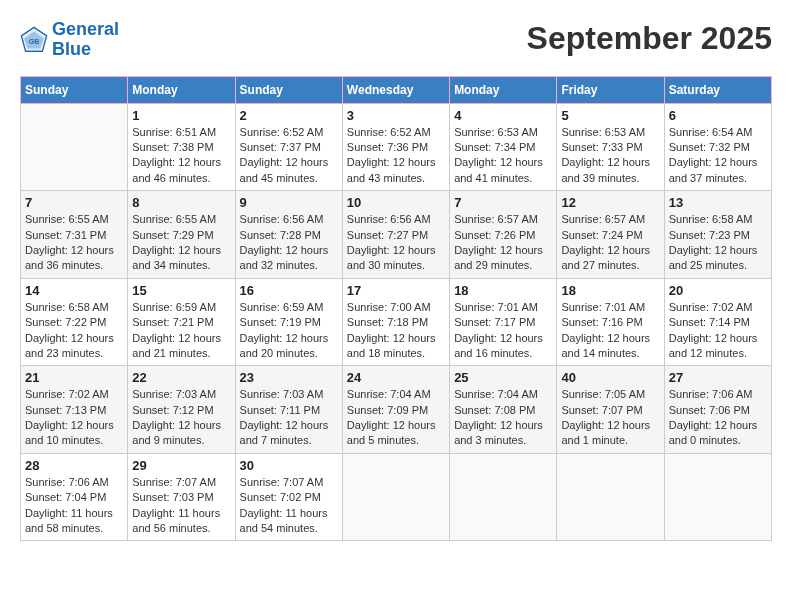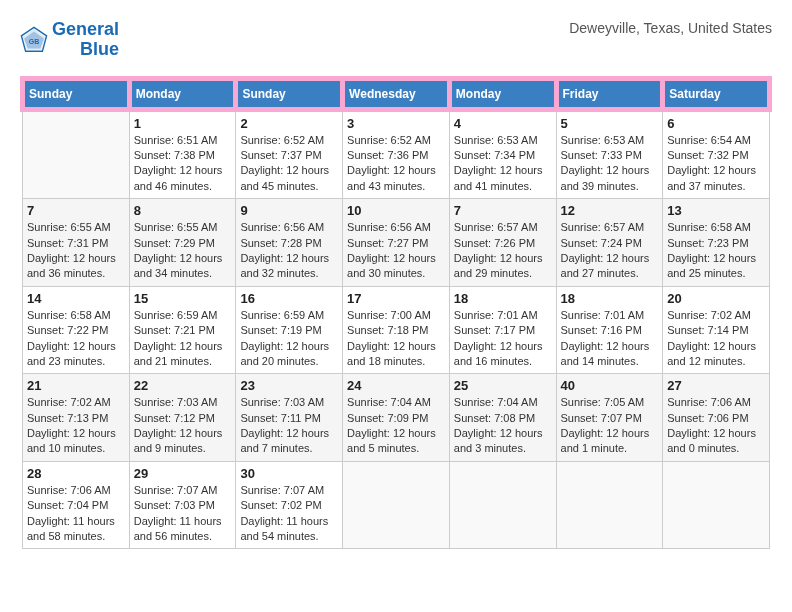--- a/index.html
+++ b/index.html
@@ -13,21 +13,20 @@
     .header {
       display: flex;
       justify-content: space-between;
       align-items: flex-start;
       margin-bottom: 16px;
     }
     .logo {
       display: flex;
       align-items: center;
       gap: 4px;
-      text-align: right;
     }
     .logo-text {
       font-size: 18px;
       font-weight: bold;
       color: #333;
       line-height: 1.1;
     }
     .logo-text span {
       color: #1a6bb5;
     }
@@ -52,21 +51,21 @@
       border-collapse: collapse;
       font-size: 11px;
     }
     th {
       background-color: #3a7fc1;
       color: #fff;
       padding: 6px 4px;
       text-align: left;
       font-size: 12px;
       font-weight: bold;
-      border: 5px solid #f9a8d4;
+      border: 1px solid #f9a8d4;
     }
     td {
       vertical-align: top;
       border: 1px solid #ccc;
       padding: 4px;
       width: calc(100% / 7);
       min-height: 80px;
       background: #fff;
     }
     tr:nth-child(even) td {
@@ -97,21 +96,21 @@
       <polygon points="20,2 38,14 32,36 8,36 2,14" fill="none" stroke="#1a6bb5" stroke-width="2"></polygon>
       <polygon points="20,8 34,18 29,32 11,32 6,18" fill="#1a6bb5" opacity="0.3"></polygon>
       <text x="20" y="26" text-anchor="middle" fill="#1a6bb5" font-size="10" font-weight="bold">GB</text>
     </svg>
     <div class="logo-text">
       <div><span>General</span></div>
       <div><span style="color:#1a6bb5;">Blue</span></div>
     </div>
   </div>
   <div class="title-block">
-    <div class="location">Deweyville, Texas, United States</div>
+    <div class="month-title">September 2025</div>
   </div>
 </div>
 
 <table>
   <thead>
     <tr>
     <th>Sunday</th>
         <th>Monday</th>
         <th>Sunday</th>
         <th>Wednesday</th>

